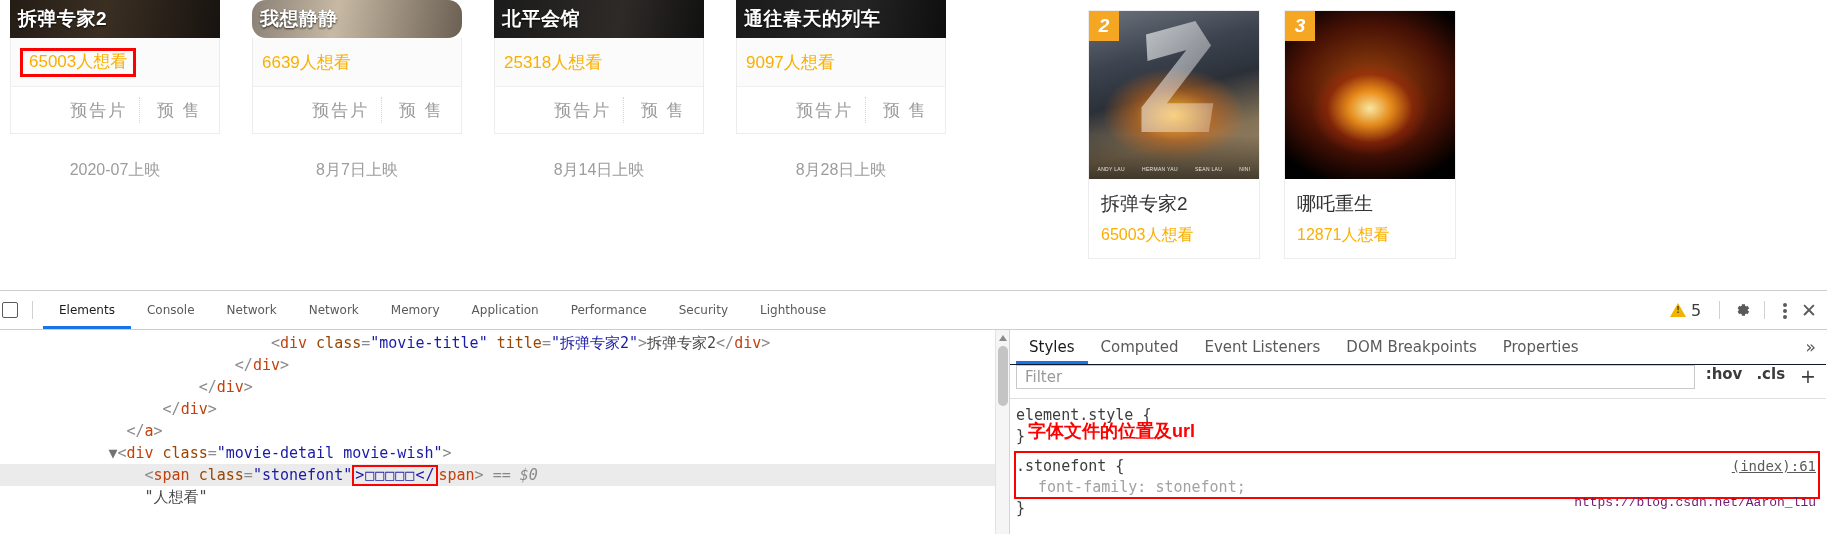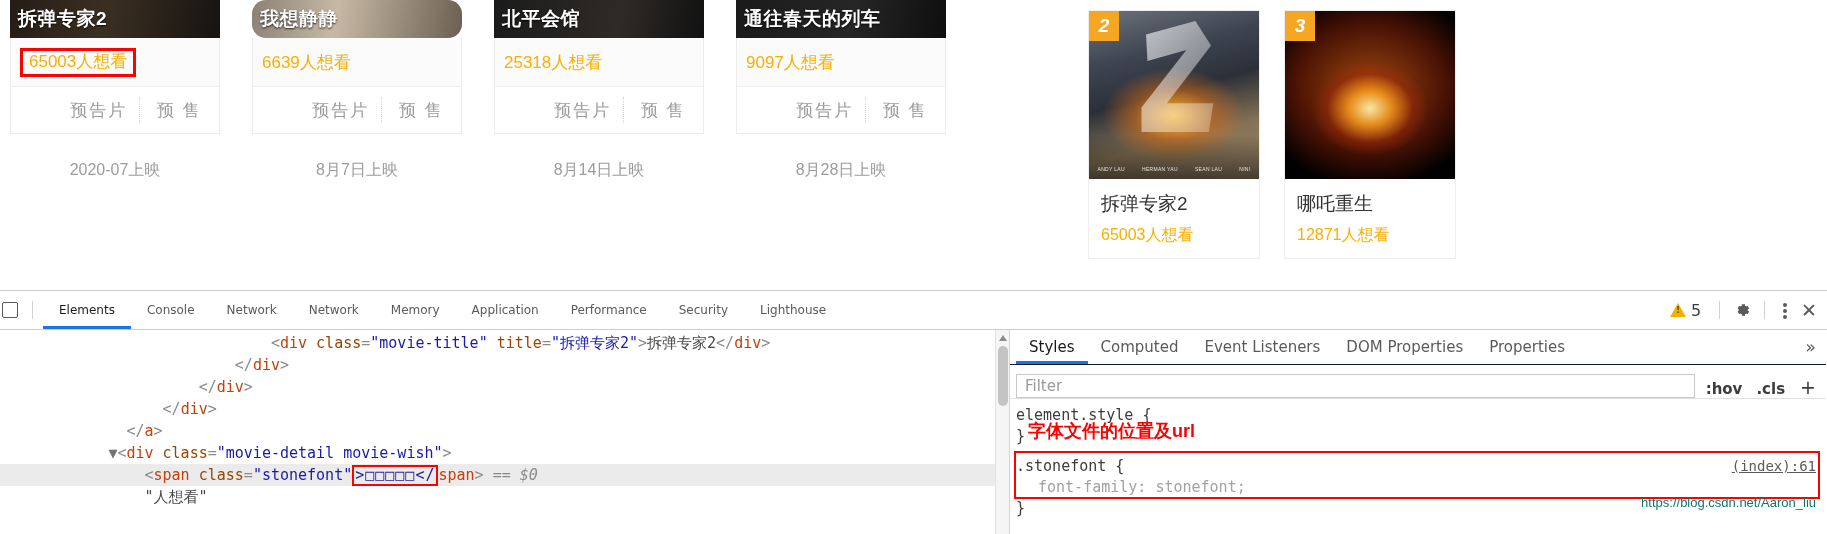--- a/index.html
+++ b/index.html
@@ -302,21 +302,21 @@
     padding: 0 13px; height: 100%;
     display: flex; align-items: center;
     font-size: 15px; color: #5a5a5a;
     white-space: nowrap;
   }
   .st-tab.active { color: #1a1a1a; box-shadow: inset 0 -3px 0 #1a73e8; }
   .st-more { margin-left: auto; padding: 0 10px; font-size: 17px; color:#5a5a5a; }
 
   .filter-row {
     height: 34px;
-    display: flex; align-items: flex-end;
+    display: flex; align-items: flex-start;
     border-bottom: 1px solid #e0e0e0;
     padding: 0 6px;
     gap: 8px;
   }
   .filter-input {
     flex: 1;
     height: 24px;
     border: 1px solid #c9c9c9;
     background: #fff;
     display: flex; align-items: center;
@@ -348,23 +348,23 @@
   .rule-src {
     position: absolute; right: 10px; top: 0;
     color: #5a5a5a; text-decoration: underline;
     font-size: 14px;
   }
   .rule-prop { color: #a2a2a2; padding-left: 22px; }
   .rule-propname { color: #a2a2a2; }
   .watermark {
     position: absolute;
     right: 10px; bottom: 6px;
-    color: #0f766e;
+    color: #701a75;
     font-size: 13px;
-    font-family: Liberation Sans, sans-serif;
+    font-family: Liberation Mono, monospace;
   }
 </style>
 </head>
 <body>
 
 <div id="root">
 
   <div class="page-area">
 
     <div class="coming-list" id="coming-list">
@@ -510,21 +510,21 @@
           <div class="up"></div>
           <div class="thumb"></div>
         </div>
       </div>
 
       <div class="styles-pane">
         <div class="styles-tabs" id="styles-tabs">
             <div class="st-tab active">Styles</div>
             <div class="st-tab">Computed</div>
             <div class="st-tab">Event Listeners</div>
-            <div class="st-tab">DOM Properties</div>
+            <div class="st-tab">DOM Breakpoints</div>
             <div class="st-tab">Properties</div>
             <div class="st-more">»</div>
           </div>
 
         <div class="filter-row">
           <div class="filter-input">Filter</div>
           <div class="hov-btn">:hov</div>
           <div class="cls-btn">.cls</div>
           <div class="plus-btn">+</div>
         </div>

